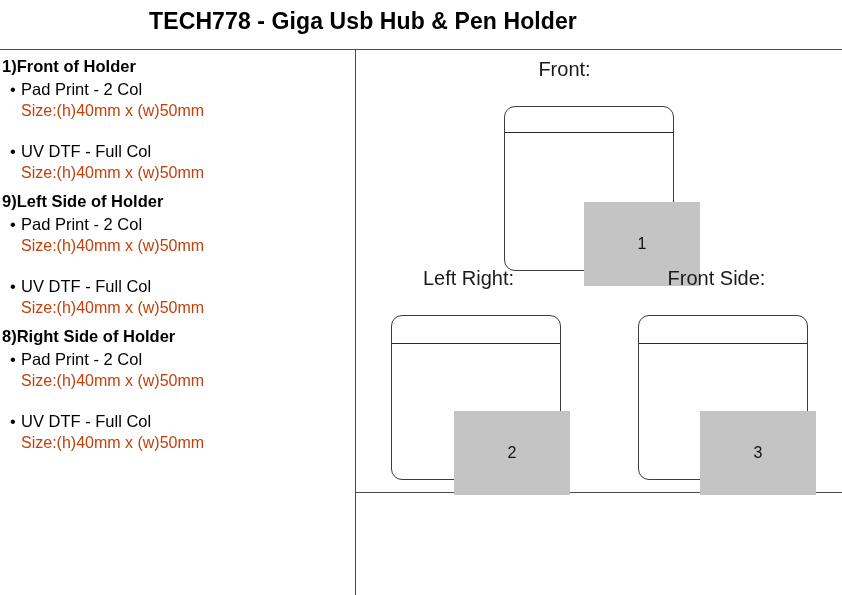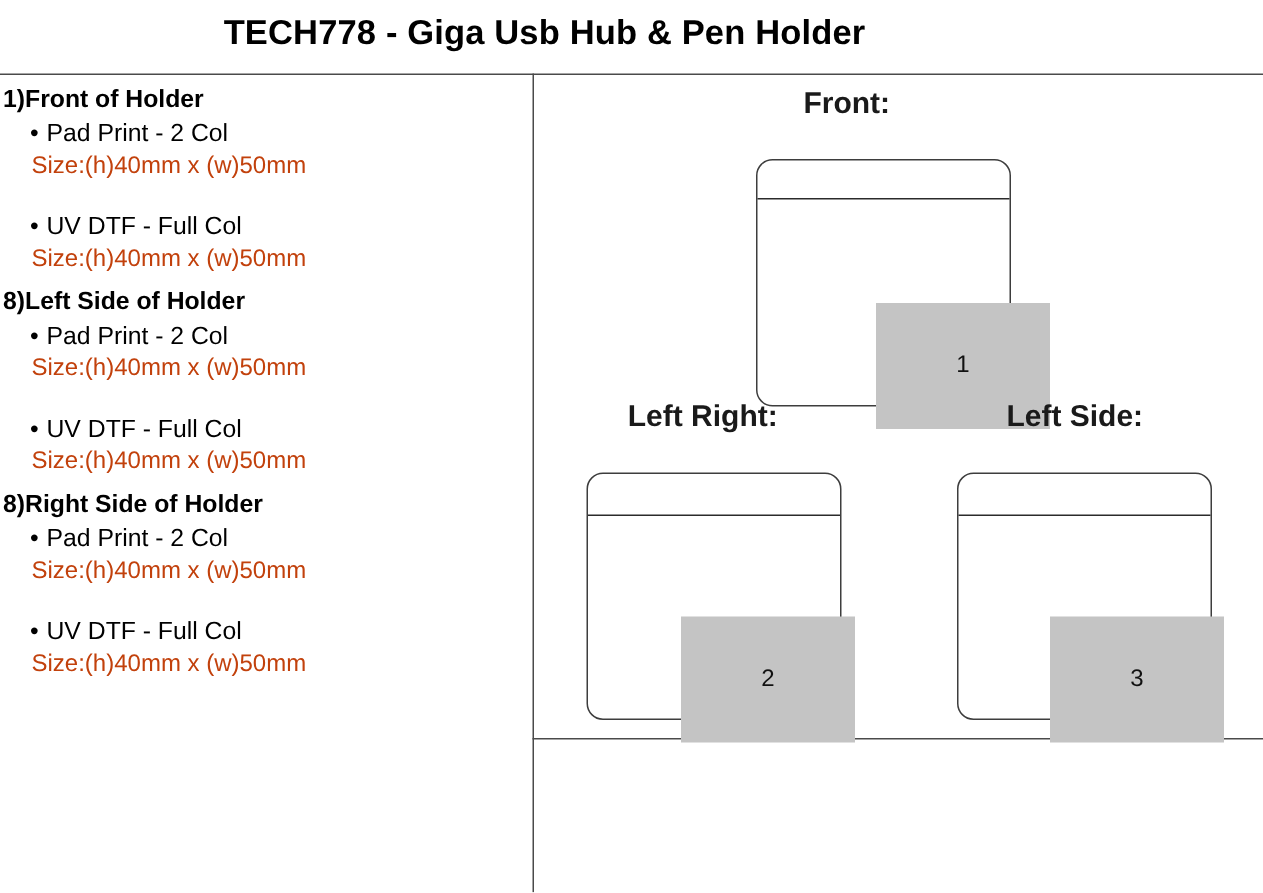--- a/index.html
+++ b/index.html
@@ -77,21 +77,21 @@
   }
   .spec-entry {
     margin-top: 1px;
   }
   .spec-entry.spaced {
     margin-top: 18px;
   }
   .spec-method {
     font-size: 16.5px;
     line-height: 22px;
-    padding-left: 20px;
+    padding-left: 10px;
     color: #000;
     white-space: nowrap;
   }
   .spec-bullet {
     display: inline-block;
     width: 11px;
   }
   .spec-size {
     font-size: 16px;
     line-height: 22px;
@@ -110,21 +110,21 @@
   }
   .view-group {
     position: absolute;
   }
   .view-label {
     position: absolute;
     top: 0;
     width: 100%;
     text-align: center;
     font-size: 20px;
-    font-weight: bold;
+    font-weight: normal;
     color: #1a1a1a;
     white-space: nowrap;
   }
   .device {
     position: absolute;
     box-sizing: border-box;
     border: 1.5px solid #3d3d3d;
     border-radius: 11px;
     background: #ffffff;
   }
@@ -187,21 +187,21 @@
       </div>
       <div class="spec-entry spaced">
         <div class="spec-method">
           <span class="spec-bullet">•</span><span>UV DTF - Full Col</span>
         </div>
         <div class="spec-size">Size:(h)40mm x (w)50mm</div>
       </div>
     </div>
 
     <div class="spec-section">
-      <div class="spec-heading">8)Left Side of Holder</div>
+      <div class="spec-heading">9)Left Side of Holder</div>
       <div class="spec-entry">
         <div class="spec-method">
           <span class="spec-bullet">•</span><span>Pad Print - 2 Col</span>
         </div>
         <div class="spec-size">Size:(h)40mm x (w)50mm</div>
       </div>
       <div class="spec-entry spaced">
         <div class="spec-method">
           <span class="spec-bullet">•</span><span>UV DTF - Full Col</span>
         </div>
@@ -239,21 +239,21 @@
 
     <div class="view-group" id="group-left">
       <div class="view-label">Left Right:</div>
       <div class="device">
         <div class="device-seam"></div>
         <div class="print-area" style="background: rgb(196, 196, 196);">2</div>
       </div>
     </div>
 
     <div class="view-group" id="group-right">
-      <div class="view-label">Left Side:</div>
+      <div class="view-label">Front Side:</div>
       <div class="device">
         <div class="device-seam"></div>
         <div class="print-area" style="background: rgb(196, 196, 196);">3</div>
       </div>
     </div>
 
   </div>
 
 </div>
 

